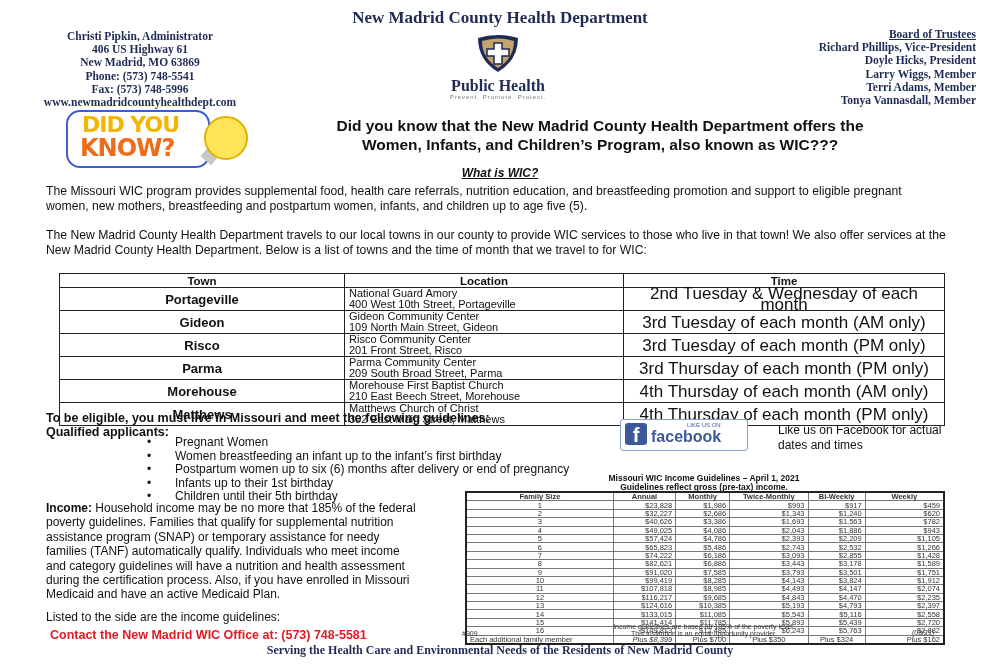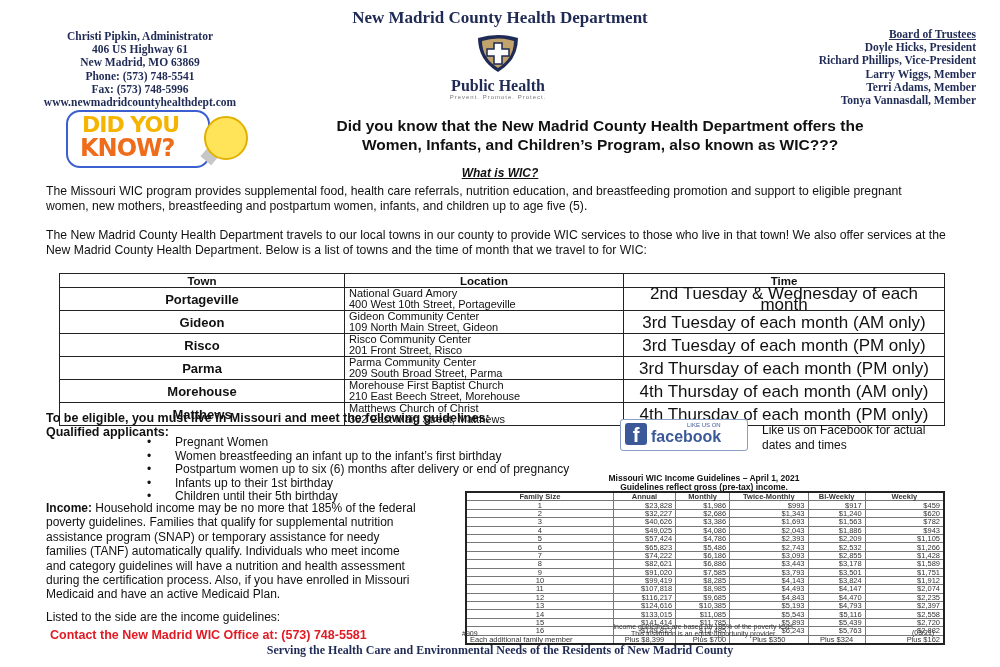--- a/index.html
+++ b/index.html
@@ -73,22 +73,22 @@
     <path d="M4 4 Q24 -2 44 4 Q44 26 24 38 Q4 26 4 4Z" fill="#1f2a55"></path>
     <path d="M8 7 Q24 2 40 7 Q40 24 24 34 Q8 24 8 7Z" fill="#c2a36b"></path>
     <path d="M20 9 h8 v6 h7 v7 h-7 v8 h-8 v-8 h-7 v-7 h7z" fill="#fff" stroke="#1f2a55" stroke-width="1.5"></path>
   </svg>
   <div class="ph">Public Health</div>
   <div class="tag">Prevent. Promote. Protect.</div>
 </div>
 
 <div id="board" class="serif">
   <div class="hd">Board of Trustees</div>
+  <div>Richard Phillips, Vice-President</div>
   <div>Doyle Hicks, President</div>
-  <div>Richard Phillips, Vice-President</div>
   <div>Larry Wiggs, Member</div>
   <div>Terri Adams, Member</div>
   <div>Tonya Vannasdall, Member</div>
 </div>
 
 <div id="dyk">
   <div class="frame"></div>
   <div class="t1">DID YOU</div>
   <div class="t2">KNOW?</div>
   <div class="base"></div>
@@ -170,21 +170,21 @@
   <li>Postpartum women up to six (6) months after delivery or end of pregnancy</li>
   <li>Infants up to their 1st birthday</li>
   <li>Children until their 5th birthday</li>
 </ul>
 
 <div id="fb">
   <div class="f">f</div>
   <div class="like">LIKE US ON</div>
   <div class="fbt">facebook</div>
 </div>
-<div id="fbtext" style="width:180px;">Like us on Facebook for actual dates and times</div>
+<div id="fbtext" style="width:180px;margin-left:16px;">Like us on Facebook for actual dates and times</div>
 
 <div id="inc-title">
   <div>Missouri WIC Income Guidelines – April 1, 2021</div>
   <div>Guidelines reflect gross (pre-tax) income.</div>
 </div>
 <table class="inc">
   <thead>
     <tr>
       <th>Family Size</th>
       <th>Annual</th>
@@ -318,21 +318,21 @@
       <tr>
         <td class="fs">16</td>
         <td>$149,813</td>
         <td>$12,485</td>
         <td>$6,243</td>
         <td>$5,763</td>
         <td>$2,882</td>
       </tr>
       <tr>
         <td class="fs" style="text-align: left;">Each additional family member</td>
-        <td style="text-align: center;">Plus $8,399</td>
+        <td style="text-align: right; font-style: italic;">Plus $8,399</td>
         <td style="text-align: right;">Plus $700</td>
         <td style="text-align: center;">Plus $350</td>
         <td style="text-align: center; margin-top: 38px;">Plus $324</td>
         <td style="text-align: right; padding-left: 21px;">Plus $162</td>
       </tr>
     </tbody>
 </table>
 <div id="inc-note">
   <div>Income guidelines are based on 185% of the poverty level.</div>
   <div>This institution is an equal opportunity provider.</div>

